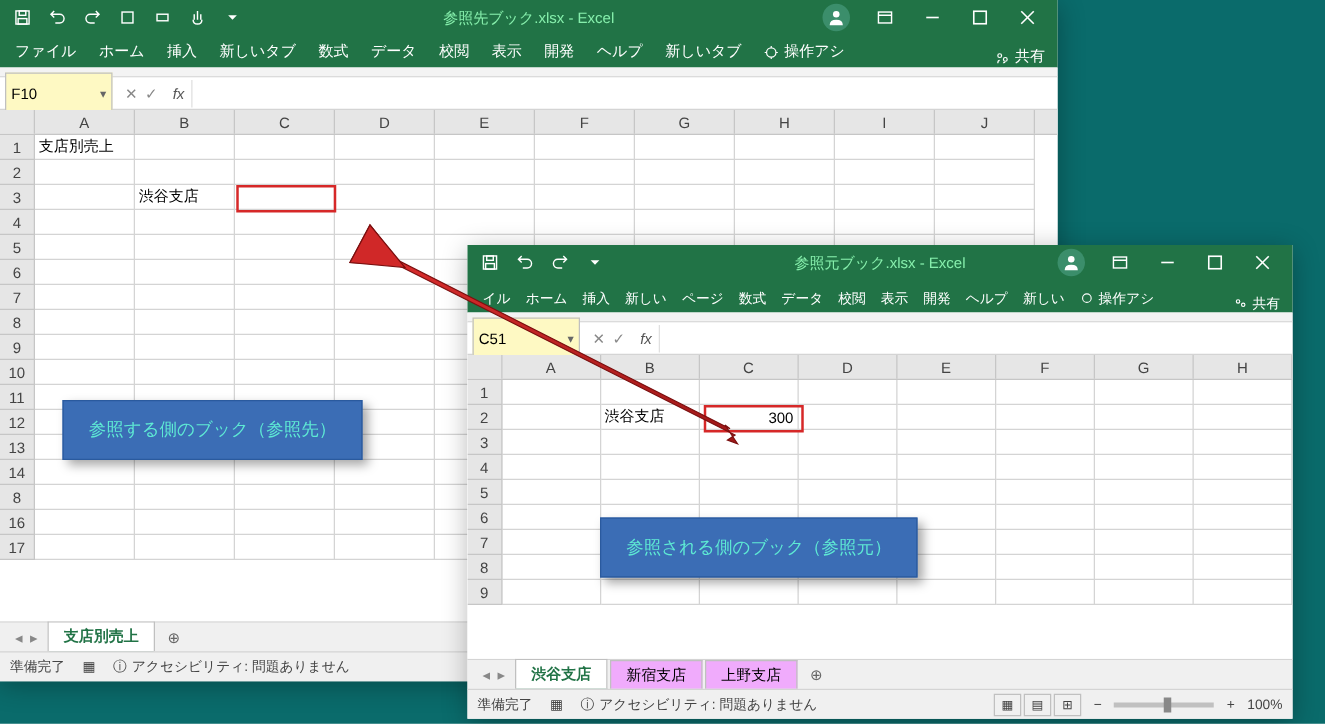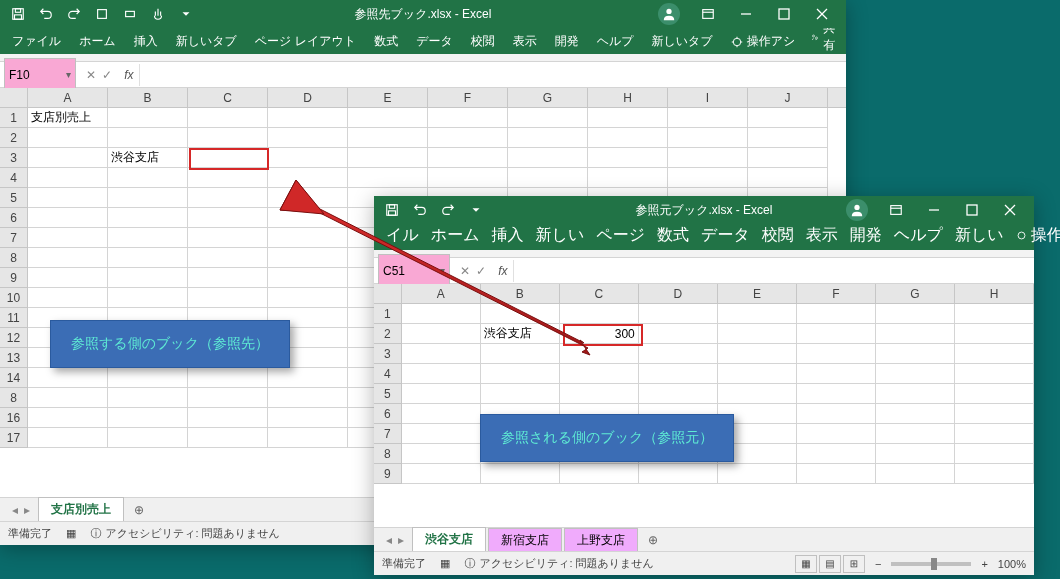--- a/index.html
+++ b/index.html
@@ -1,35 +1,35 @@
 <!DOCTYPE html>
 <html><head>
 <meta charset="utf-8">
 <style>
 * { box-sizing: border-box; margin: 0; padding: 0; font-family: "Meiryo", "Segoe UI", sans-serif; }
 body { width: 1060px; height: 579px; background: #0a6b6b; position: relative; overflow: hidden; }
 
 .excel-window { position: absolute; background: #fff; box-shadow: 0 4px 20px rgba(0,0,0,0.3); display: flex; flex-direction: column; }
 
-.titlebar { background: #217346; height: 28px; display: flex; align-items: center; color: #ffffff; font-size: 12px; position: relative; }
+.titlebar { background: #217346; height: 28px; display: flex; align-items: center; color: #86efac; font-size: 12px; position: relative; }
 .qat { display: flex; align-items: center; gap: 4px; padding: 0 6px; }
 .qat-btn { width: 24px; height: 24px; display: flex; align-items: center; justify-content: center; color: #fff; cursor: pointer; }
 .qat-btn svg { width: 14px; height: 14px; }
 .title-text { position: absolute; left: 50%; transform: translateX(-50%); white-space: nowrap; }
 .win-controls { position: absolute; right: 0; display: flex; align-items: center; gap: 2px; padding-right: 6px; }
 .win-btn { width: 36px; height: 24px; display: flex; align-items: center; justify-content: center; color: #fff; cursor: pointer; }
 .avatar { width: 22px; height: 22px; border-radius: 50%; background: #3b8e6b; display: flex; align-items: center; justify-content: center; margin-right: 8px; }
 
 .ribbon-tabs { background: #217346; height: 26px; display: flex; align-items: flex-end; padding: 0 10px; gap: 14px; color: #fff; font-size: 12px; }
 .ribbon-tab { padding: 4px 2px; cursor: pointer; white-space: nowrap; }
 .ribbon-tell { display: flex; align-items: center; gap: 4px; }
 .ribbon-share { margin-left: auto; display: flex; align-items: center; gap: 4px; }
 
 .formula-bar { height: 26px; background: #fff; border-bottom: 1px solid #d4d4d4; display: flex; align-items: center; font-size: 12px; }
-.namebox { width: 72px; height: 22px; border: 1px solid #c0c0c0; margin: 0 4px; padding: 16px 4px; display: flex; align-items: center; background: #f9a8d4; }
+.namebox { width: 86px; height: 22px; border: 1px solid #c0c0c0; margin: 0 4px; padding: 16px 4px; display: flex; align-items: center; background: #fef9c3; }
 .namebox-dd { color: #666; font-size: 10px; cursor: pointer; }
 .fx-buttons { display: flex; gap: 6px; padding: 0 6px; color: #888; }
 .fx-label { font-style: italic; padding: 0 6px; color: #555; }
 
 .grid-area { flex: 1; overflow: hidden; position: relative; background: #fff; }
 .col-headers { display: flex; background: #e6e6e6; border-bottom: 1px solid #c6c6c6; height: 20px; font-size: 12px; color: #444; }
 .corner { width: 28px; border-right: 1px solid #c6c6c6; background: #e6e6e6; }
 .col-h { border-right: 1px solid #c6c6c6; display: flex; align-items: center; justify-content: center; }
 .rows { display: flex; flex-direction: column; }
 .row { display: flex; height: 20px; }
@@ -138,21 +138,20 @@
           </svg>
         </div>
     </div>
   </div>
 
   <div class="ribbon-tabs">
     <span class="ribbon-tab">ファイル</span>
     <span class="ribbon-tab">ホーム</span>
     <span class="ribbon-tab">挿入</span>
     <span class="ribbon-tab">新しいタブ</span>
-    <span class="ribbon-tab">ページ レイアウト</span>
     <span class="ribbon-tab">数式</span>
     <span class="ribbon-tab">データ</span>
     <span class="ribbon-tab">校閲</span>
     <span class="ribbon-tab">表示</span>
     <span class="ribbon-tab">開発</span>
     <span class="ribbon-tab">ヘルプ</span>
     <span class="ribbon-tab">新しいタブ</span>
     <span class="ribbon-tab ribbon-tell">
         <svg width="12" height="12" viewBox="0 0 16 16" fill="none" stroke="#fff" stroke-width="1.3">
           <circle cx="8" cy="8" r="5"></circle>
@@ -497,21 +496,21 @@
         </div>
       <div class="win-btn">
           <svg width="12" height="12" viewBox="0 0 12 12" stroke="#fff" stroke-width="1.3">
             <line x1="1" y1="1" x2="11" y2="11"></line>
             <line x1="11" y1="1" x2="1" y2="11"></line>
           </svg>
         </div>
     </div>
   </div>
 
-  <div class="ribbon-tabs" style="gap:8px;font-size:16px">
+  <div class="ribbon-tabs" style="gap:8px;font-size:11px">
     <span class="ribbon-tab">イル</span>
     <span class="ribbon-tab">ホーム</span>
     <span class="ribbon-tab">挿入</span>
     <span class="ribbon-tab">新しい</span>
     <span class="ribbon-tab">ページ</span>
     <span class="ribbon-tab">数式</span>
     <span class="ribbon-tab">データ</span>
     <span class="ribbon-tab">校閲</span>
     <span class="ribbon-tab">表示</span>
     <span class="ribbon-tab">開発</span>

